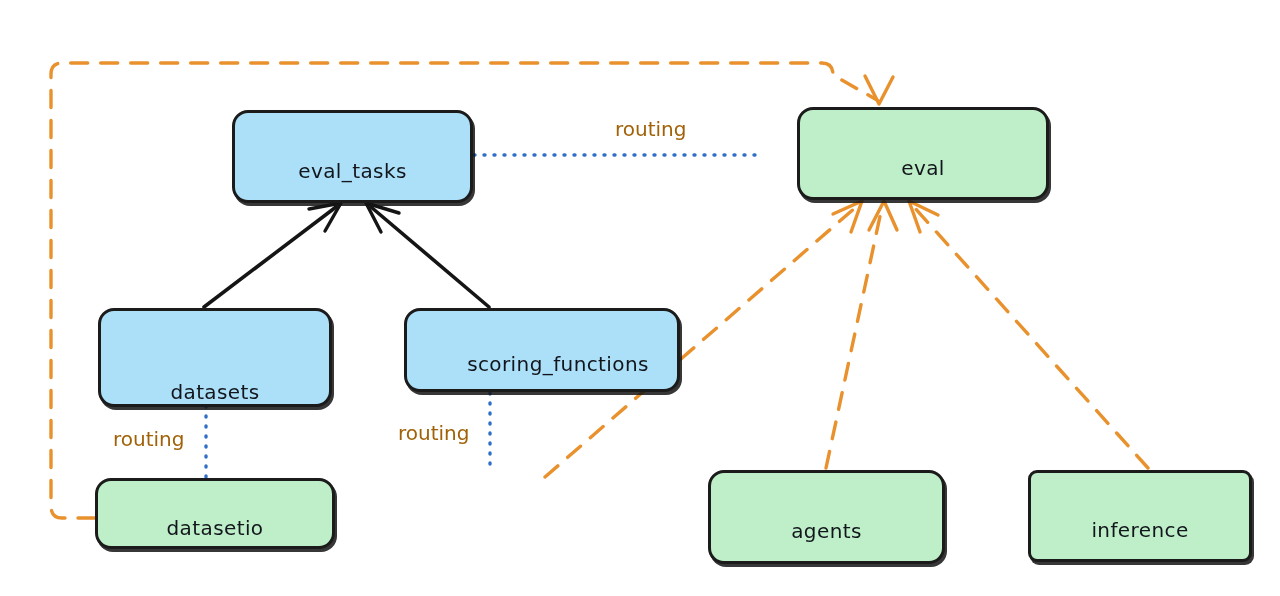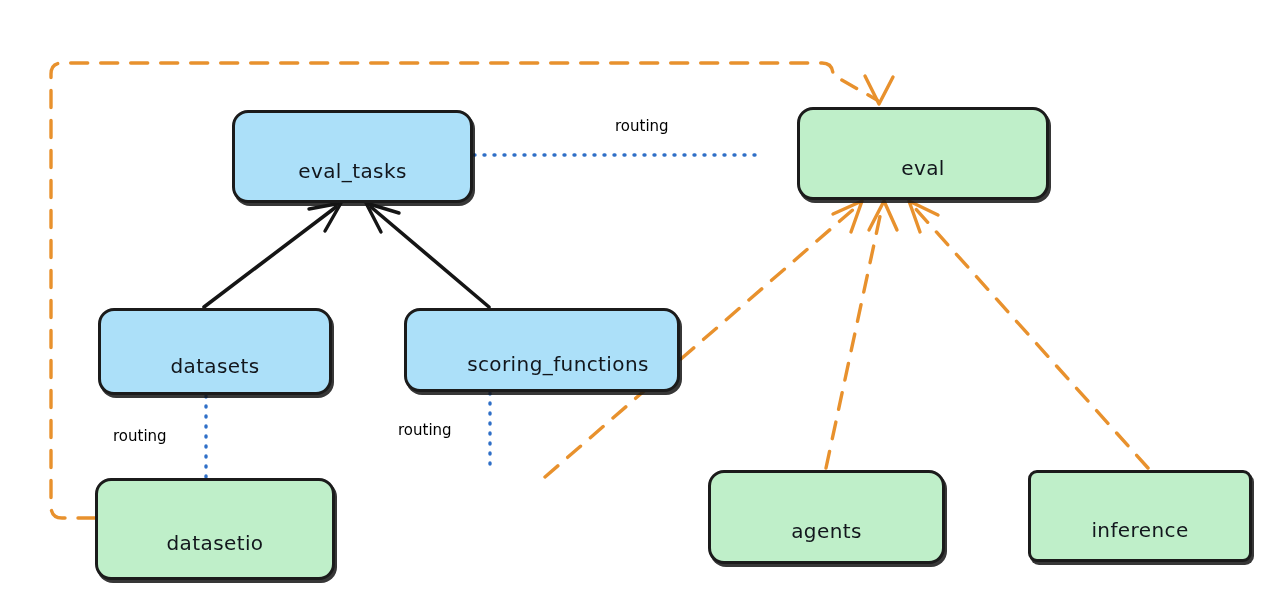--- a/index.html
+++ b/index.html
@@ -36,22 +36,22 @@
     letter-spacing: 0.4px;
     box-shadow: 2px 3px 0 rgba(20,20,20,0.85);
   }
   .node.blue  { background: #ace0f9; }
   .node.green { background: #bfefc9; }
   .node .label { pointer-events: none; white-space: nowrap; margin-top: 28px; }
 
   .edge-label {
     position: absolute;
     font-family: "DejaVu Sans", sans-serif;
-    font-size: 15px;
-    color: #000000;
+    font-size: 20px;
+    color: #a16207;
     white-space: nowrap;
   }
 </style>
 </head>
 <body>
 
 <div id="canvas">
 
   <svg id="edge-layer" viewBox="0 0 1280 596" width="1280" height="596" xmlns="http://www.w3.org/2000/svg">
 
@@ -99,29 +99,29 @@
   </svg>
 
   <div class="node blue" style="left:232px; top:110px; width:241px; height:93px;">
     <span class="label">eval_tasks</span>
   </div>
 
   <div class="node green" style="left:797px; top:107px; width:252px; height:93px;">
     <span class="label">eval</span>
   </div>
 
-  <div class="node blue" style="left:98px; top:308px; width:234px; height:87px;">
+  <div class="node blue" style="left:98px; top:308px; width:234px; height:99px;align-items:flex-end;">
     <span class="label">datasets</span>
   </div>
 
   <div class="node blue" style="left:404px; top:308px; width:276px; height:84px;padding-left:32px;">
     <span class="label">scoring_functions</span>
   </div>
 
-  <div class="node green" style="left:95px; top:478px; width:240px; height:102px;">
+  <div class="node green" style="left:95px; top:478px; width:240px; height:71px;">
     <span class="label">datasetio</span>
   </div>
 
 
   <div class="node green" style="left:708px; top:470px; width:237px; height:94px;">
     <span class="label">agents</span>
   </div>
 
   <div class="node green" style="left:1028px; top:470px; width:224px; height:92px;border-radius:9px;">
     <span class="label">inference</span>

